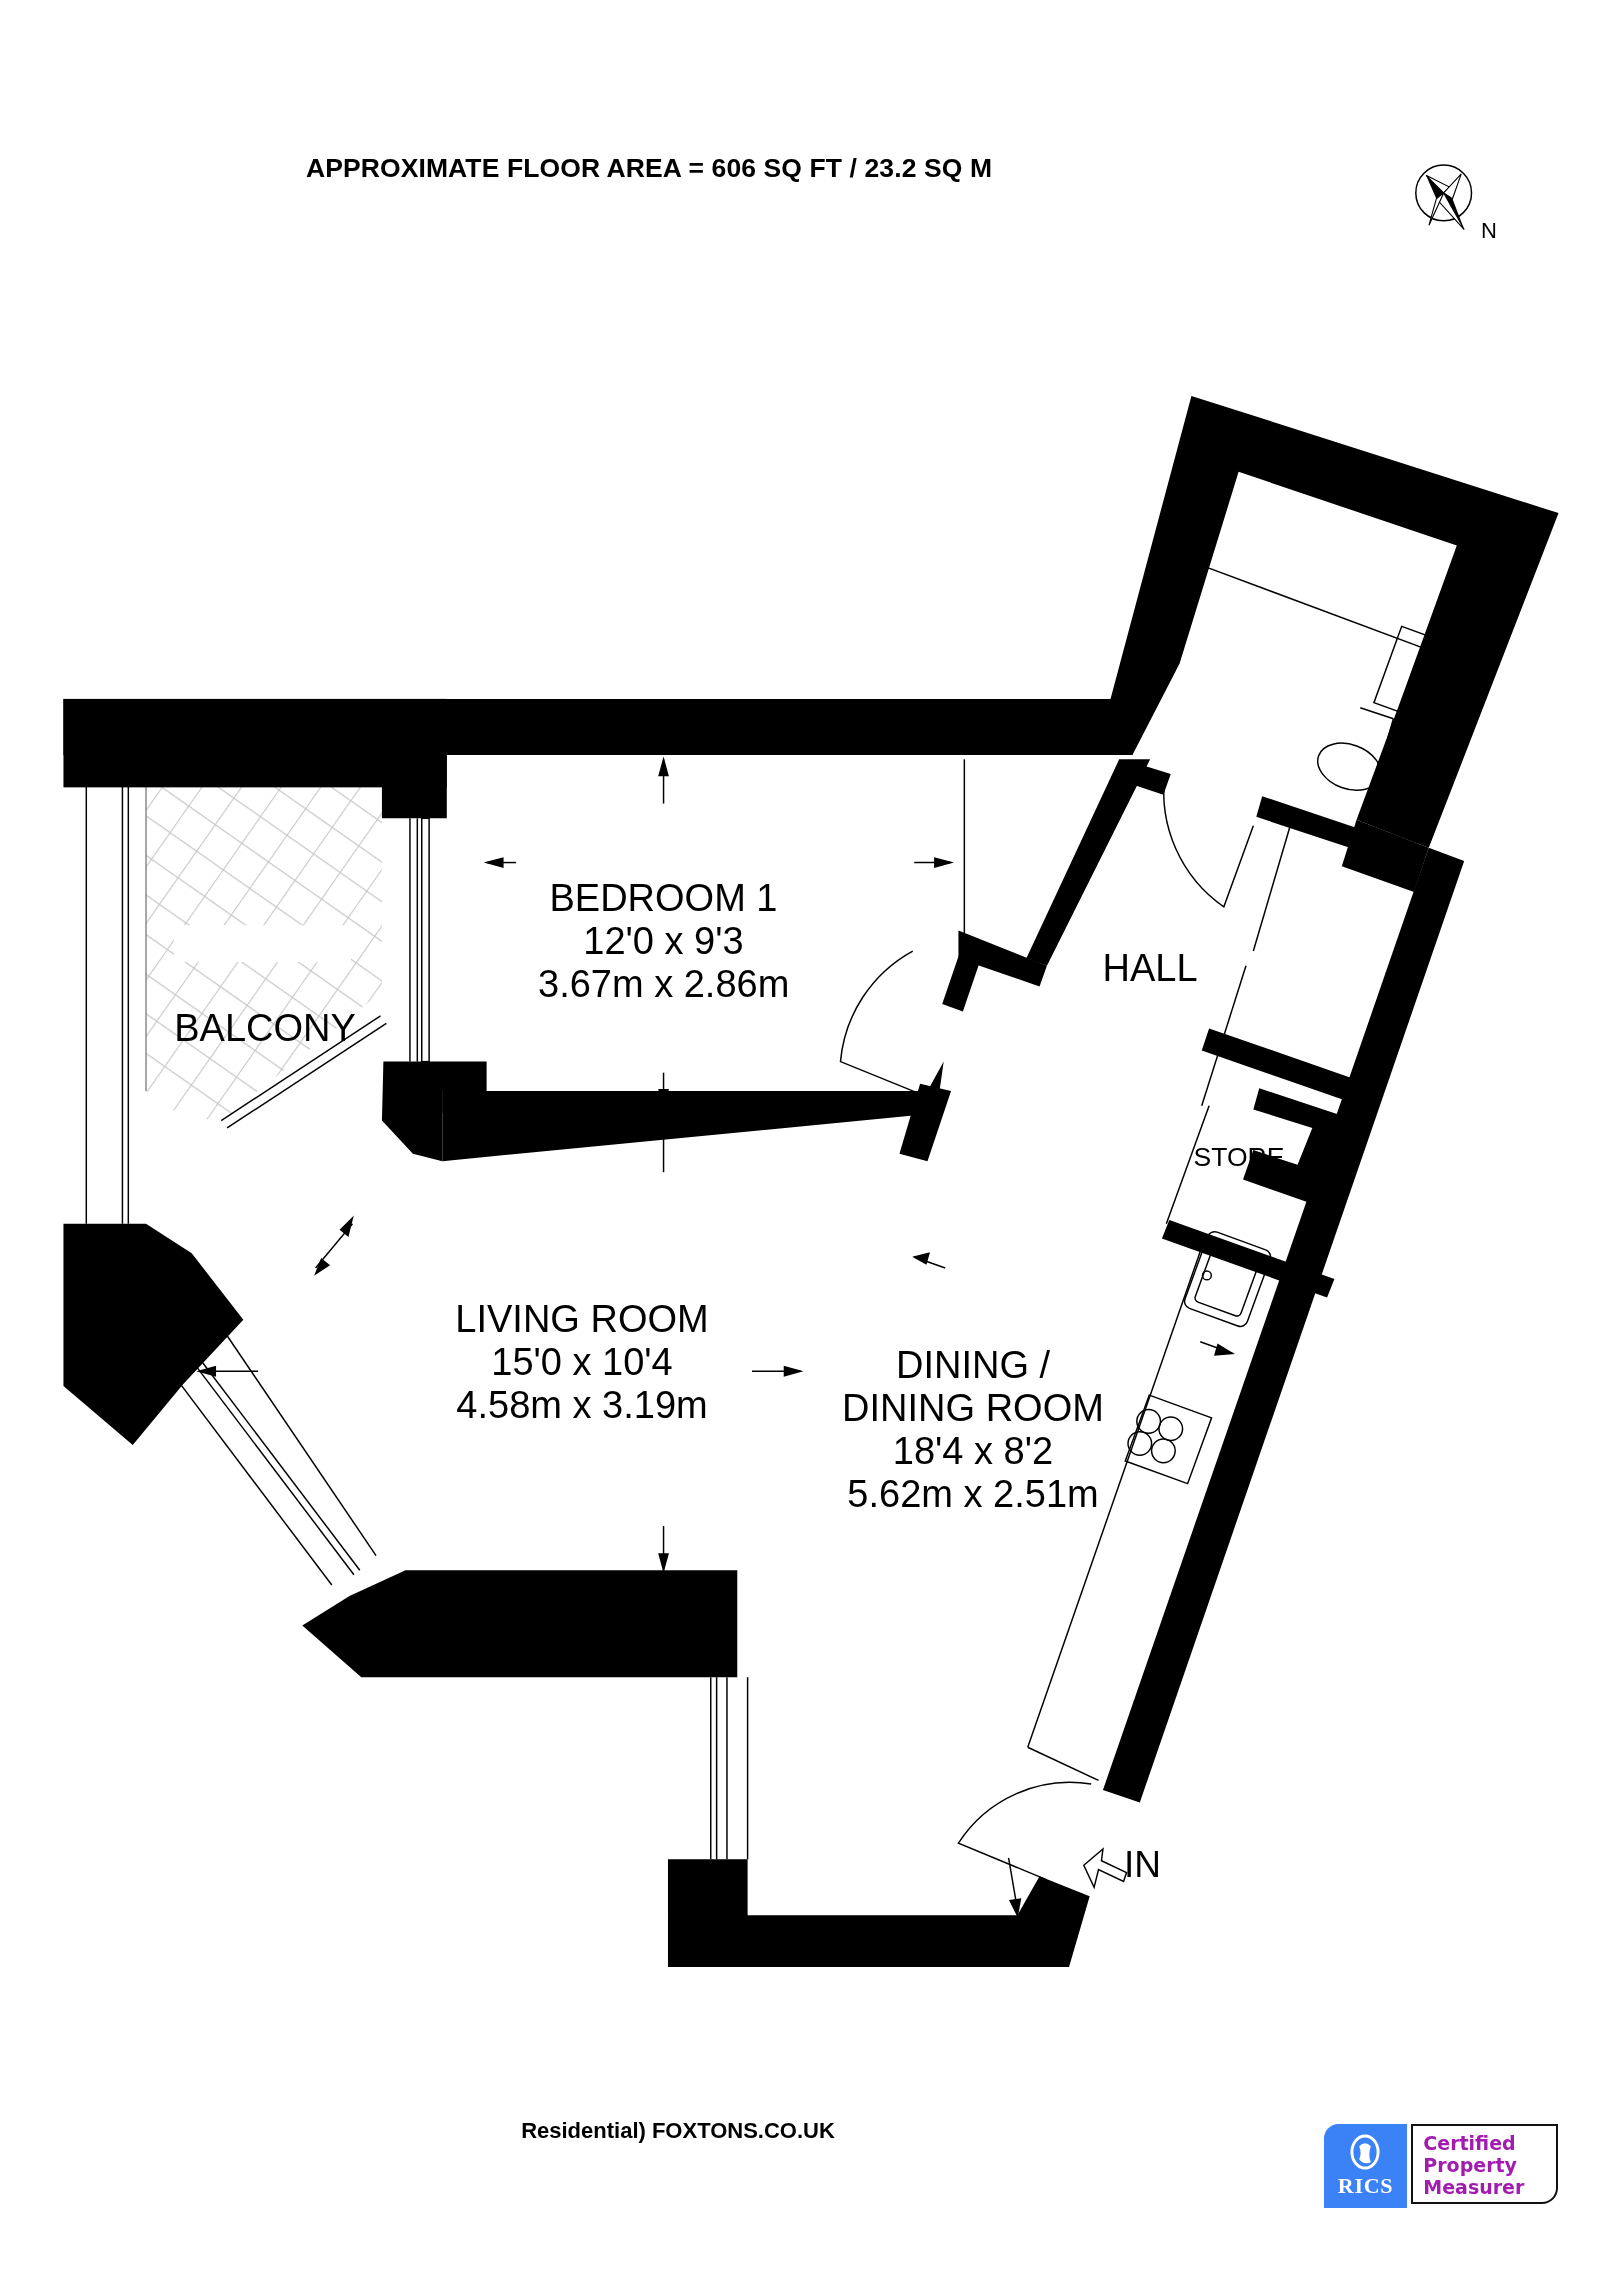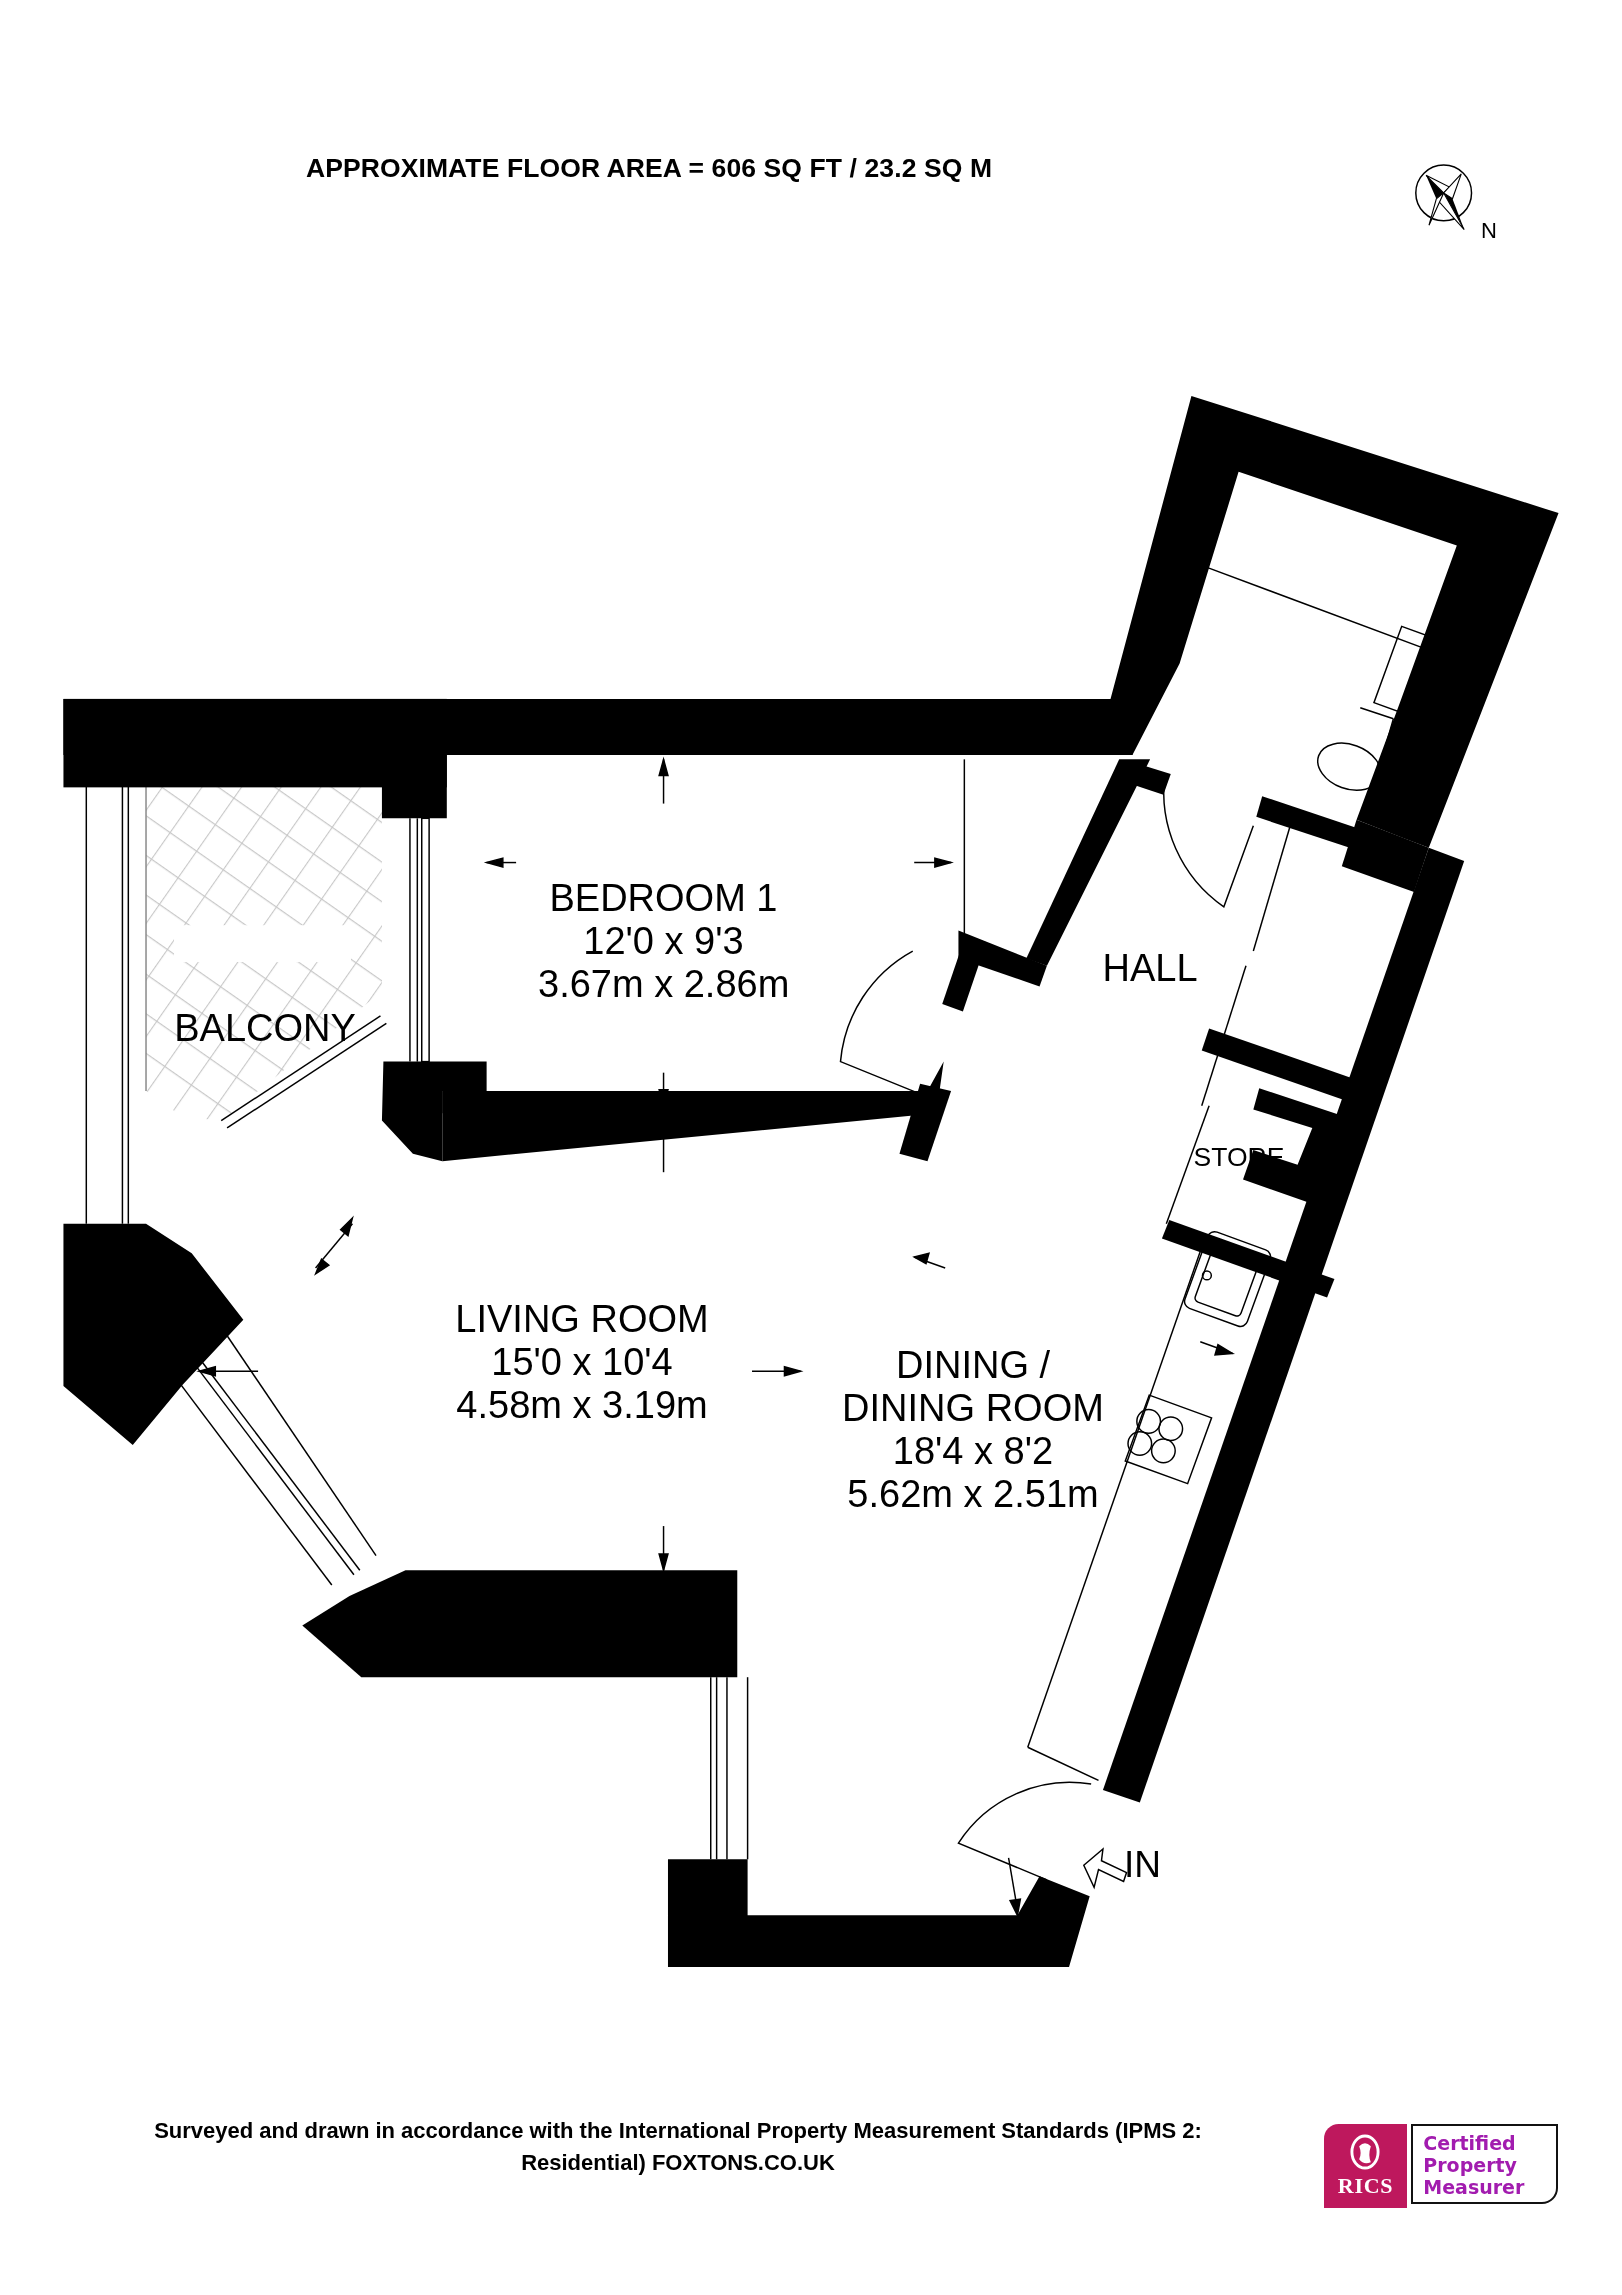--- a/index.html
+++ b/index.html
@@ -6,21 +6,21 @@
   body { width: 1622px; height: 2295px; position: relative; overflow: hidden; font-family: "Liberation Sans", sans-serif; color: #000; }
   .abs { position: absolute; }
   .title { left: 0; top: 153px; width: 1298px; text-align: center; font-weight: bold; font-size: 26.5px; letter-spacing: 0.1px; }
   .compass { left: 1407px; top: 153px; width: 88px; height: 96px; }
   .plan { left: 0; top: 0; width: 1622px; height: 2295px; }
   .room-label { text-align: center; font-size: 38px; line-height: 43px; white-space: nowrap; }
   .room-label div { margin: 0; }
   .small-label { font-size: 26.5px; }
   .footer { left: 44px; top: 2115px; width: 1268px; text-align: center; font-weight: bold; font-size: 22px; line-height: 32px; }
   .rics { left: 1324px; top: 2124px; width: 240px; height: 84px; }
-  .rics-dark { position: absolute; left: 0; top: 0; width: 83px; height: 84px; background: #be185d; border-radius: 14.7px 0 0 0; }
+  .rics-dark { position: absolute; left: 0; top: 0; width: 83px; height: 84px; background: #3b82f6; border-radius: 14.7px 0 0 0; }
   .rics-dark .rics-text { position: absolute; left: 0; bottom: 8.8px; width: 83px; text-align: center; color: #fff; font-family: "Liberation Serif", serif; font-weight: bold; font-size: 22px; letter-spacing: 0.7px; }
   .rics-box { position: absolute; left: 87px; top: 0; width: 147px; height: 80px; border: 2.2px solid #111; border-radius: 0 0 16px 0; box-sizing: border-box; padding: 5.9px 0 0 10.3px; }
   .rics-box div { font-family: "DejaVu Sans", sans-serif; font-weight: bold; font-size: 19px; line-height: 22px; color: #a21caf; }
 </style>
 </head>
 <body>
 
 <div class="abs title">APPROXIMATE FLOOR AREA = 606 SQ FT / 23.2 SQ M</div>
 
 <div class="abs compass">
@@ -196,21 +196,20 @@
 <div class="abs room-label" style="left:833px; top:1344px; width:280px;">
   <div>DINING /</div>
   <div>DINING ROOM</div>
   <div>18'4 x 8'2</div>
   <div>5.62m x 2.51m</div>
 </div>
 
 <div class="abs room-label" style="left:1113px; top:1843px; width:59px; font-size:37px;">IN</div>
 
 <div class="abs footer">
-  <div>Surveyed and drawn in accordance with the International Property Measurement Standards (IPMS 2:</div>
   <div>Residential) FOXTONS.CO.UK</div>
 </div>
 
 <div class="abs rics">
   <div class="rics-dark">
     <svg class="abs" style="left:25px; top:8.8px;" width="32" height="38" viewBox="0 0 44 52">
       <ellipse cx="22" cy="26" rx="18" ry="22" fill="none" stroke="#fff" stroke-width="4"></ellipse>
       <path d="M14 18 Q22 10 30 18 Q26 30 30 40 Q20 44 14 36 Q18 28 14 18 Z" fill="#fff"></path>
     </svg>
     <div class="rics-text">RICS</div>

